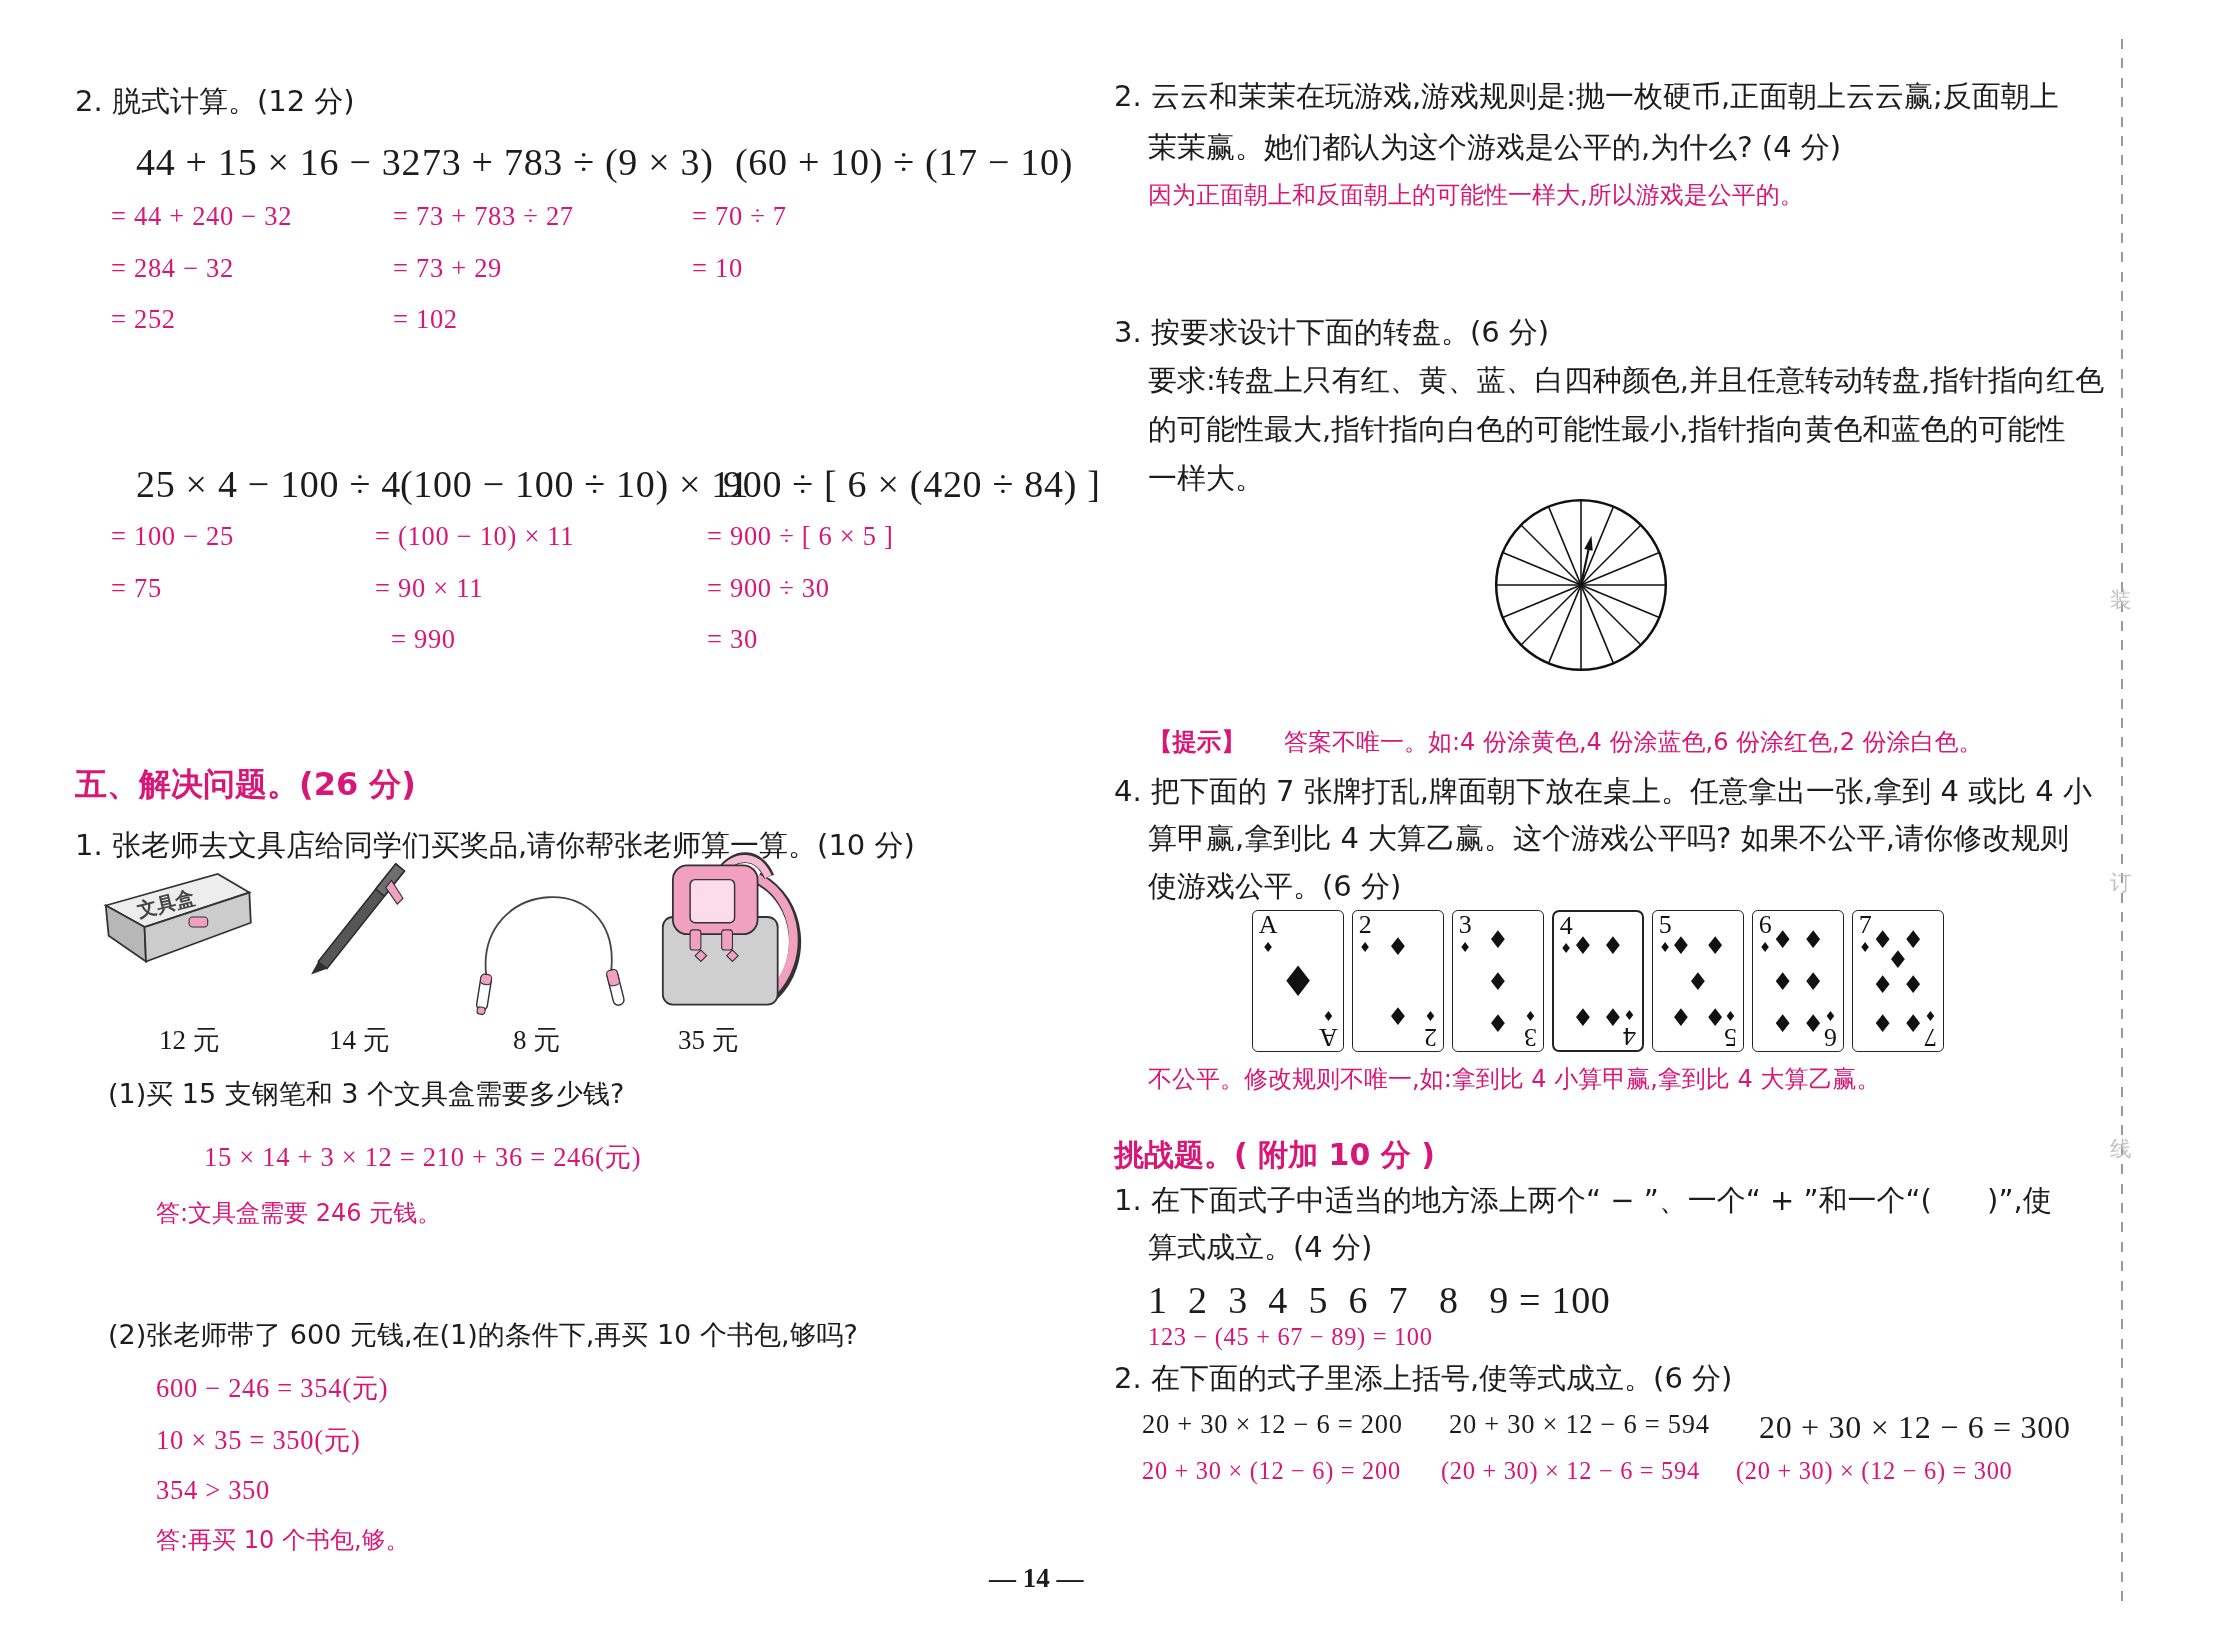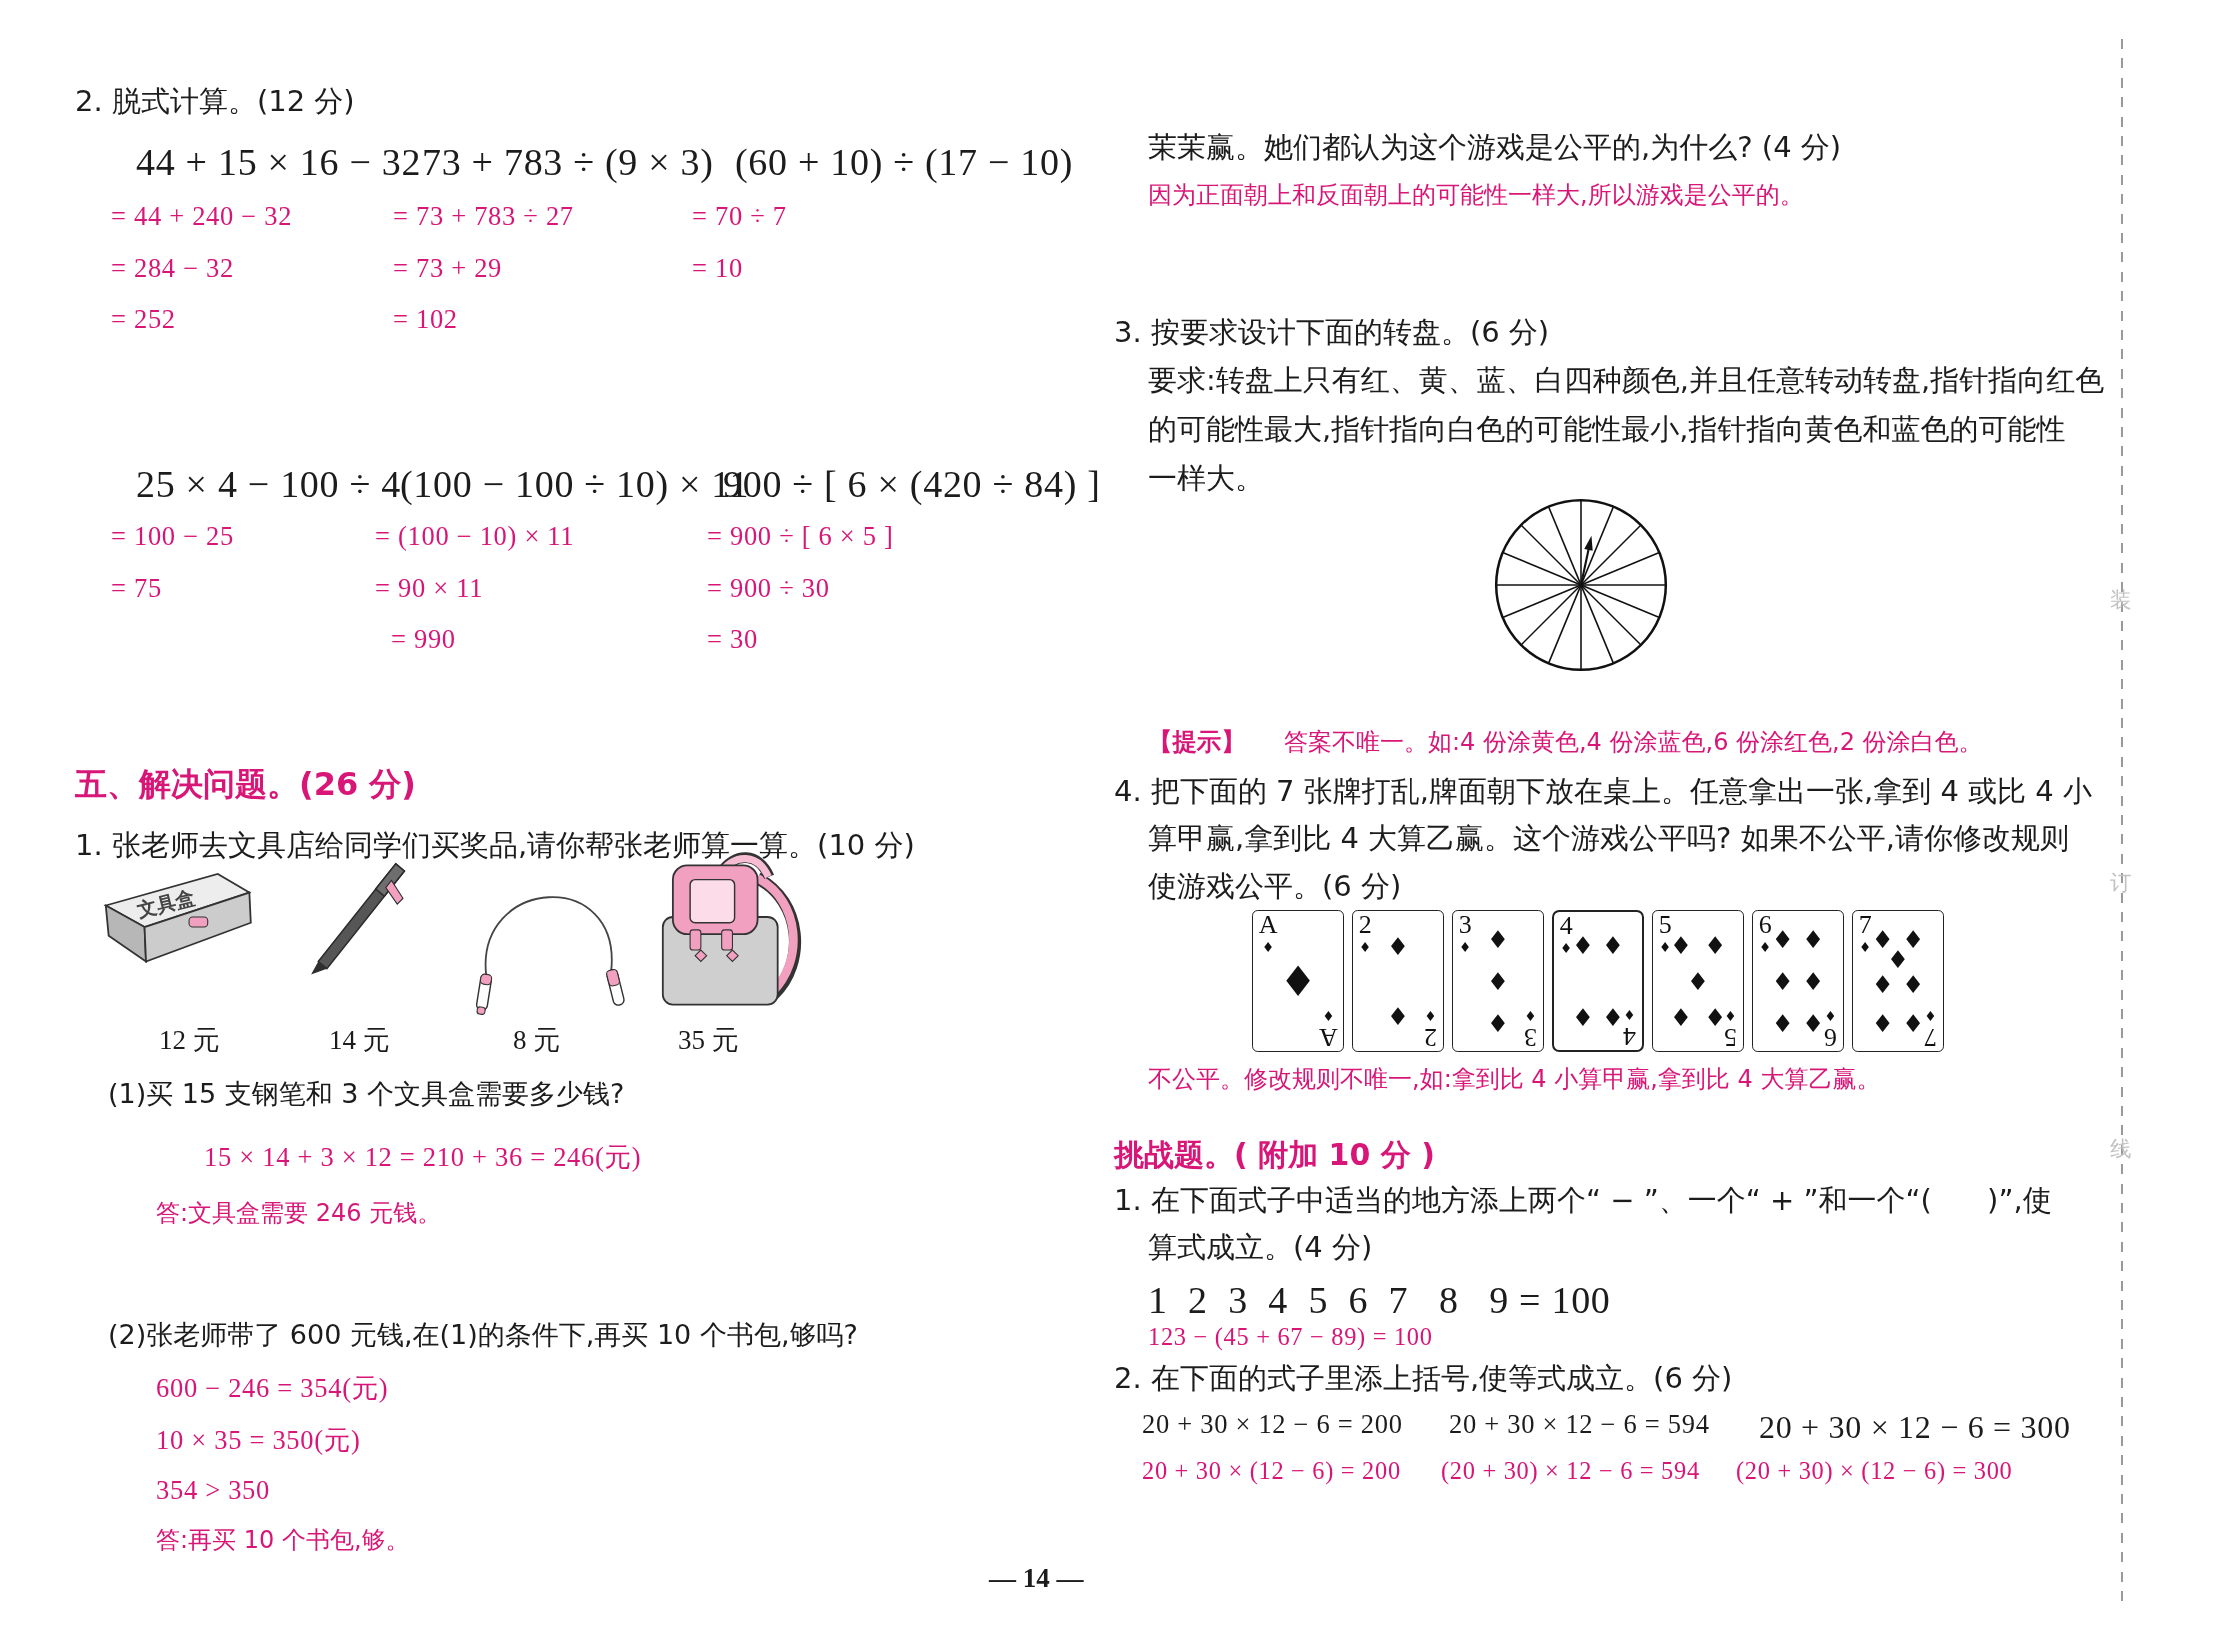--- a/index.html
+++ b/index.html
@@ -125,20 +125,21 @@
   <span class="abs cn-sm" style="left:108px; top:1078px;">(1)买 15 支钢笔和 3 个文具盒需要多少钱?</span>
   <span class="abs eq-pink" style="left:156px; top:1142px;margin-left:48px;">15 × 14 + 3 × 12 = 210 + 36 = 246(元)</span>
   <span class="abs cn-pink" style="left:156px; top:1200px;">答:文具盒需要 246 元钱。</span>
 
   <span class="abs cn-sm" style="left:108px; top:1319px;">(2)张老师带了 600 元钱,在(1)的条件下,再买 10 个书包,够吗?</span>
   <span class="abs eq-pink" style="left:156px; top:1373px;">600 − 246 = 354(元)</span>
   <span class="abs eq-pink" style="left:156px; top:1425px;">10 × 35 = 350(元)</span>
   <span class="abs eq-pink" style="left:156px; top:1475px;">354 &gt; 350</span>
   <span class="abs cn-pink" style="left:156px; top:1527px;">答:再买 10 个书包,够。</span>
 
+  <span class="abs cn" style="left:1114px; top:80px;">2. 云云和茉茉在玩游戏,游戏规则是:抛一枚硬币,正面朝上云云赢;反面朝上</span>
   <span class="abs cn" style="left:1148px; top:131px;">茉茉赢。她们都认为这个游戏是公平的,为什么? (4 分)</span>
   <span class="abs cn-pink" style="left:1148px; top:182px;">因为正面朝上和反面朝上的可能性一样大,所以游戏是公平的。</span>
 
   <span class="abs cn" style="left:1114px; top:316px;">3. 按要求设计下面的转盘。(6 分)</span>
   <span class="abs cn" style="left:1148px; top:364px;">要求:转盘上只有红、黄、蓝、白四种颜色,并且任意转动转盘,指针指向红色</span>
   <span class="abs cn" style="left:1148px; top:413px;">的可能性最大,指针指向白色的可能性最小,指针指向黄色和蓝色的可能性</span>
   <span class="abs cn" style="left:1148px; top:462px;">一样大。</span>
 
   <svg id="spinner-svg" class="abs" style="left:1489px; top:493px;" width="184" height="184" viewBox="0 0 256 256">
     <g id="spinner-lines">

